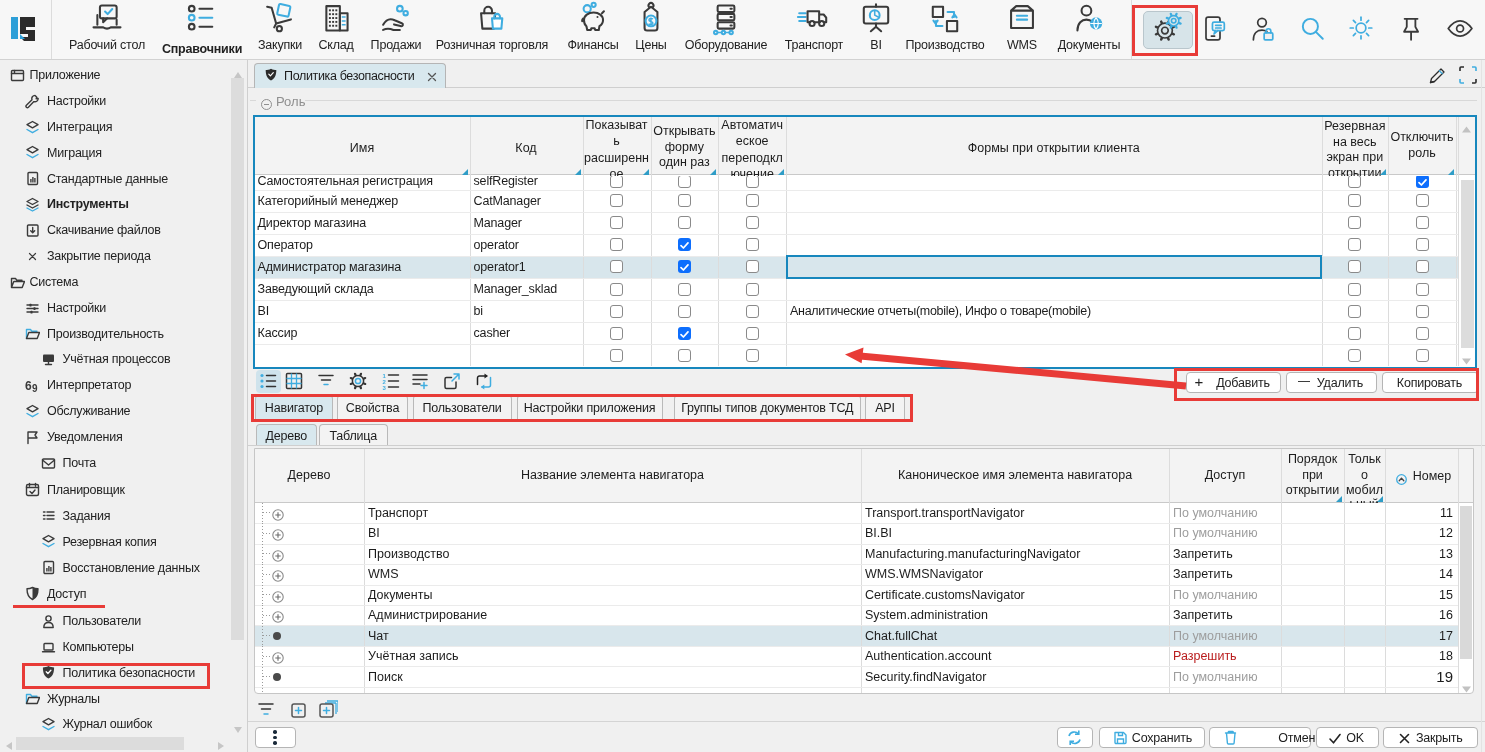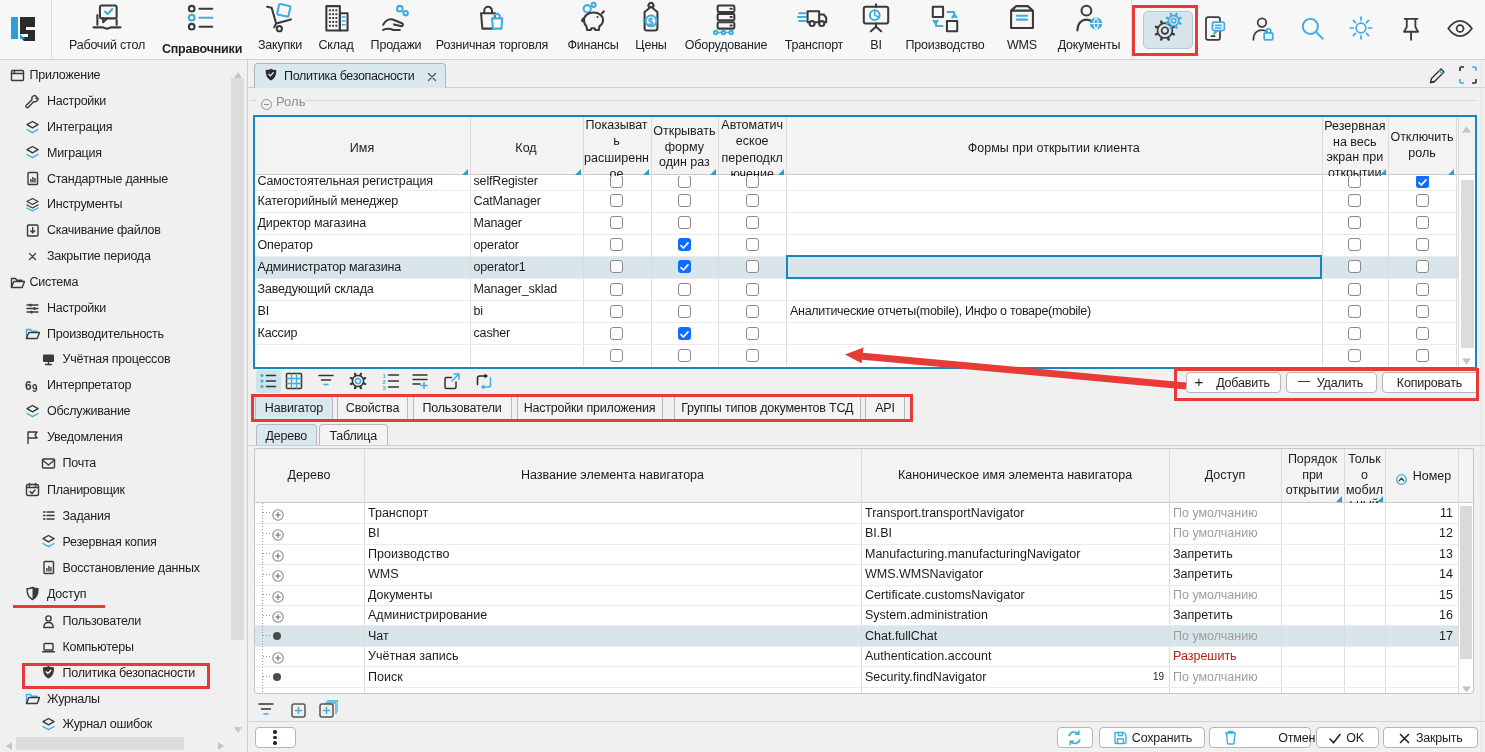--- a/index.html
+++ b/index.html
@@ -309,21 +309,21 @@
     <div style="position:absolute;top:169.5px;height:18px;line-height:18px;font-size:12.5px;color:#222;white-space:nowrap;font-weight:normal;letter-spacing:-0.25px;left:47px;">Стандартные данные</div>
     <div style="position:absolute;left:25px;top:196.5px;width:15px;height:15px;"><svg width="15" height="15" viewBox="0 0 15 15" fill="none">
         <g color="#3a3a3a">
           <path d="M7.5 1.5 l5.5 3 l-5.5 3 l-5.5 -3 z" stroke="currentColor" stroke-width="1.4" stroke-linecap="round" stroke-linejoin="round" fill="none"></path>
           <path d="M2 8 l5.5 3 l5.5 -3" stroke="currentColor" stroke-width="1.4" stroke-linecap="round" stroke-linejoin="round" fill="none"></path>
         </g>
         <g color="#3fade0">
           <path d="M2 11 l5.5 3 l5.5 -3" stroke="currentColor" stroke-width="1.4" stroke-linecap="round" stroke-linejoin="round" fill="none"></path>
         </g>
       </svg></div>
-    <div style="position:absolute;top:195px;height:18px;line-height:18px;font-size:12.5px;color:#222;white-space:nowrap;font-weight:normal;letter-spacing:-0.25px;left:47px;">Инструменты</div>
+    <div style="position:absolute;top:195px;height:18px;line-height:18px;font-size:12.5px;color:#222;white-space:nowrap;font-weight:bold;letter-spacing:-0.25px;left:47px;">Инструменты</div>
     <div style="position:absolute;left:25px;top:222.5px;width:15px;height:15px;"><svg width="15" height="15" viewBox="0 0 15 15" fill="none">
         <g color="#3a3a3a">
           <rect x="2.5" y="2" width="10.5" height="11" rx="1" stroke="currentColor" stroke-width="1.4" stroke-linecap="round" stroke-linejoin="round" fill="none"></rect>
           <path d="M7.7 4.5 v5 M5.7 7.7 l2 2 l2 -2" stroke="currentColor" stroke-width="1.4" stroke-linecap="round" stroke-linejoin="round" fill="none"></path>
         </g>
       </svg></div>
     <div style="position:absolute;top:221px;height:18px;line-height:18px;font-size:12.5px;color:#222;white-space:nowrap;font-weight:normal;letter-spacing:-0.25px;left:47px;">Скачивание файлов</div>
     <div style="position:absolute;left:25px;top:248.5px;width:15px;height:15px;"><svg width="15" height="15" viewBox="0 0 15 15" fill="none">
         <g color="#3a3a3a">
           <path d="M4.5 4.5 l6 6 M10.5 4.5 l-6 6" stroke="currentColor" stroke-width="1.2" stroke-linecap="round"></path>
@@ -869,27 +869,28 @@
     <div style="position:absolute;top:626.8px;height:18px;line-height:18px;font-size:12.5px;color:#1c1c1c;white-space:nowrap;font-weight:normal;letter-spacing:0px;left:1153px;width:300px;text-align:right;">17</div>
     <div style="position:absolute;left:262px;top:646.0999999999999px;width:1px;height:20.4px;background-image:repeating-linear-gradient(180deg,#9a9a9a 0 1px,transparent 1px 3px);"></div>
     <div style="position:absolute;left:263px;top:655.8px;width:9px;height:1px;background-image:repeating-linear-gradient(90deg,#9a9a9a 0 1px,transparent 1px 3px);"></div>
     <div style="position:absolute;left:271.5px;top:650.3px;width:12px;height:12px;"><svg width="12" height="12" viewBox="0 0 12 12" fill="none">
         <circle cx="6" cy="6" r="5.2" stroke="#8a8a8a" stroke-width="1.1" fill="none"></circle>
         <path d="M3.3 6 h5.4 M6 3.3 v5.4" stroke="#6a6a6a" stroke-width="1.1"></path>
       </svg></div>
     <div style="position:absolute;top:647.3px;height:18px;line-height:18px;font-size:12.5px;color:#1c1c1c;white-space:nowrap;font-weight:normal;letter-spacing:0px;left:368px;">Учётная запись</div>
     <div style="position:absolute;top:647.3px;height:18px;line-height:18px;font-size:12.5px;color:#1c1c1c;white-space:nowrap;font-weight:normal;letter-spacing:0px;left:865px;">Authentication.account</div>
     <div style="position:absolute;top:647.3px;height:18px;line-height:18px;font-size:12.5px;color:#b91c1c;white-space:nowrap;font-weight:normal;letter-spacing:0px;left:1173px;">Разрешить</div>
+    <div style="position:absolute;top:647.3px;height:18px;line-height:18px;font-size:12.5px;color:#1c1c1c;white-space:nowrap;font-weight:normal;letter-spacing:0px;left:1153px;width:300px;text-align:right;">18</div>
     <div style="position:absolute;left:262px;top:666.5px;width:1px;height:20.4px;background-image:repeating-linear-gradient(180deg,#9a9a9a 0 1px,transparent 1px 3px);"></div>
     <div style="position:absolute;left:263px;top:676.2px;width:9px;height:1px;background-image:repeating-linear-gradient(90deg,#9a9a9a 0 1px,transparent 1px 3px);"></div>
     <div style="position:absolute;left:272.5px;top:672.7px;width:8px;height:8px;background:#4a4a4a;border-radius:50%;"></div>
     <div style="position:absolute;top:667.7px;height:18px;line-height:18px;font-size:12.5px;color:#1c1c1c;white-space:nowrap;font-weight:normal;letter-spacing:0px;left:368px;">Поиск</div>
     <div style="position:absolute;top:667.7px;height:18px;line-height:18px;font-size:12.5px;color:#1c1c1c;white-space:nowrap;font-weight:normal;letter-spacing:0px;left:865px;">Security.findNavigator</div>
     <div style="position:absolute;top:667.7px;height:18px;line-height:18px;font-size:12.5px;color:#9d9d9d;white-space:nowrap;font-weight:normal;letter-spacing:0px;left:1173px;">По умолчанию</div>
-    <div style="position:absolute;top:667.7px;height:28px;line-height:18px;font-size:10px;color:#1c1c1c;white-space:nowrap;font-weight:normal;letter-spacing:0px;left:1153px;width:300px;">19</div>
+    <div style="position:absolute;top:667.7px;height:28px;line-height:18px;font-size:15px;color:#1c1c1c;white-space:nowrap;font-weight:normal;letter-spacing:0px;left:1153px;width:300px;text-align:right;">19</div>
     <div style="position:absolute;left:262px;top:688px;width:1px;height:5px;background-image:repeating-linear-gradient(180deg,#9a9a9a 0 1px,transparent 1px 3px);"></div>
     <div style="position:absolute;left:1460px;top:506px;width:12px;height:153px;background:#d9d9d9;"></div>
     <div style="position:absolute;left:1460.5px;top:680px;width:11px;height:9px;"><svg width="11" height="9" viewBox="0 0 11 9" fill="none">
         <path d="M5.5 7.5 l4.5 -6 h-9 z" fill="#c2c2c2"></path>
       </svg></div>
     <div style="position:absolute;left:258px;top:702px;width:18px;height:16px;"><svg width="18" height="16" viewBox="0 0 18 16" fill="none">
         <g color="#333">
           <path d="M1 2 h14 M3.5 7 h9" stroke="currentColor" stroke-width="1.5" stroke-linecap="round" stroke-linejoin="round" fill="none"></path>
         </g>
         <g color="#3fade0">

